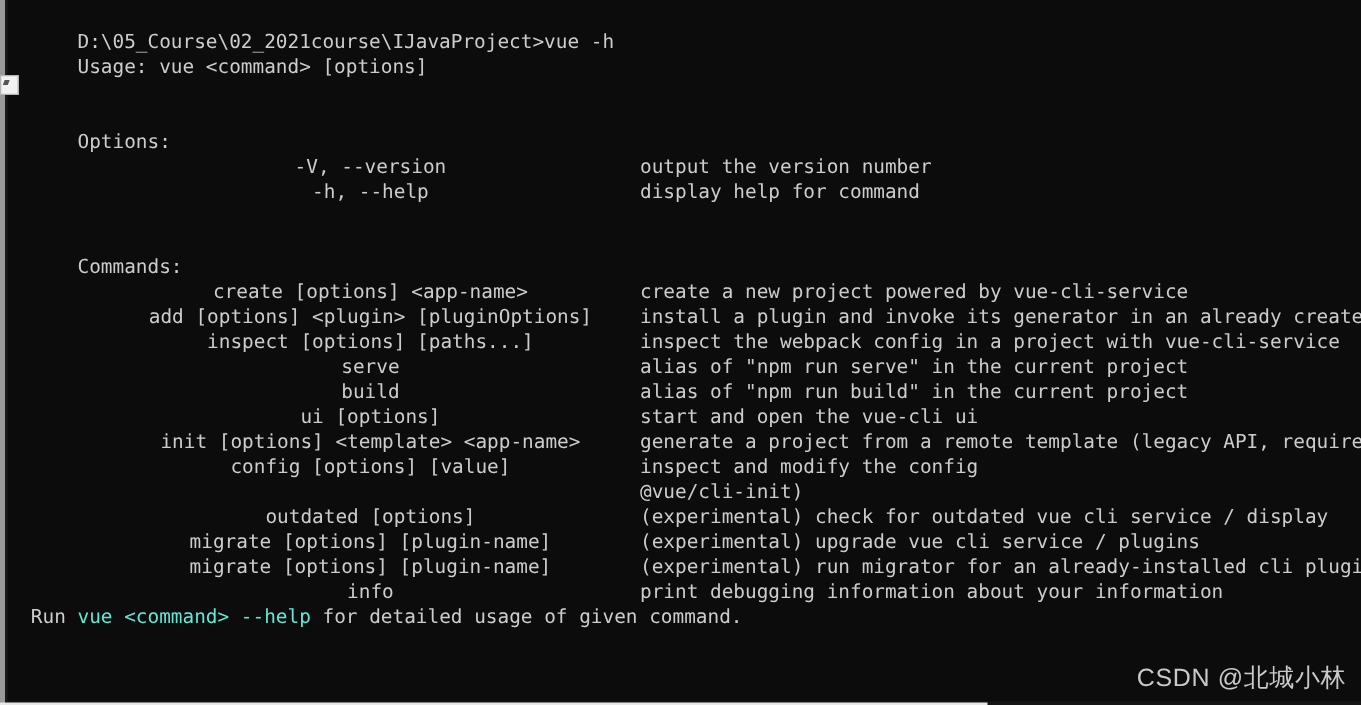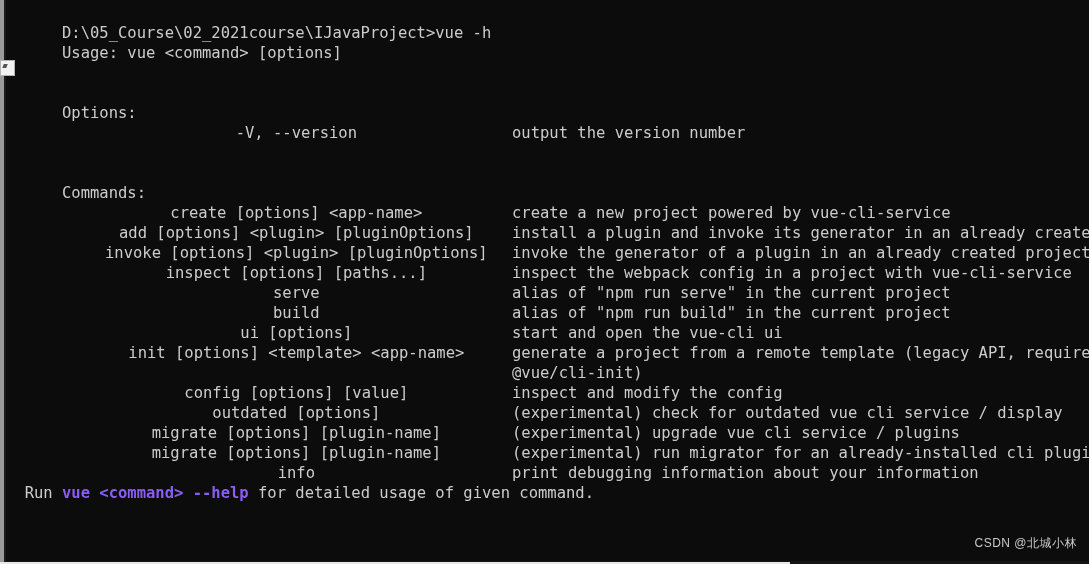--- a/index.html
+++ b/index.html
@@ -83,27 +83,27 @@
     display: inline-block;
     width: 450px;
     white-space: pre;
     overflow: visible;
     text-align: center;
   }
   .col-desc {
     white-space: pre;
     margin-top: 31px;
   }
-  .blue { color: #8b5cf6; font-weight: bold; }
+  .blue { color: #5eead4; }
   .watermark {
     position: absolute;
     right: 12px;
     top: 533px;
     font-family: "Liberation Sans", sans-serif;
-    font-size: 12px;
+    font-size: 20px;
     color: #c9c9c9;
     letter-spacing: 0.5px;
     z-index: 3;
     white-space: pre;
   }
 </style>
 </head>
 <body>
 
 <div id="terminal">
@@ -125,58 +125,58 @@
     <div class="blank"></div>
     <div class="blank"></div>
 
     <div class="line">
       <span>Options:</span>
     </div>
 
     <div class="line">
       <span class="col-cmd">  -V, --version</span><span class="col-desc">output the version number</span>
     </div>
+    <div class="line">
+      <span class="col-cmd">  -h, --help</span><span class="col-desc">display help for command</span>
+    </div>
 
     <div class="blank"></div>
     <div class="blank"></div>
 
     <div class="line">
       <span>Commands:</span>
     </div>
 
     <div class="line">
       <span class="col-cmd">  create [options] &lt;app-name&gt;</span><span class="col-desc">create a new project powered by vue-cli-service</span>
     </div>
     <div class="line">
       <span class="col-cmd">  add [options] &lt;plugin&gt; [pluginOptions]</span><span class="col-desc">install a plugin and invoke its generator in an already created</span>
     </div>
     <div class="line">
-      <span class="col-cmd">  invoke [options] &lt;plugin&gt; [pluginOptions]</span><span class="col-desc">invoke the generator of a plugin in an already created project</span>
-    </div>
-    <div class="line">
       <span class="col-cmd">  inspect [options] [paths...]</span><span class="col-desc">inspect the webpack config in a project with vue-cli-service</span>
     </div>
     <div class="line">
       <span class="col-cmd">  serve</span><span class="col-desc">alias of "npm run serve" in the current project</span>
     </div>
     <div class="line">
       <span class="col-cmd">  build</span><span class="col-desc">alias of "npm run build" in the current project</span>
     </div>
     <div class="line">
       <span class="col-cmd">  ui [options]</span><span class="col-desc">start and open the vue-cli ui</span>
     </div>
     <div class="line">
       <span class="col-cmd">  init [options] &lt;template&gt; &lt;app-name&gt;</span><span class="col-desc">generate a project from a remote template (legacy API, requires</span>
     </div>
     <div class="line">
+      <span class="col-cmd">  config [options] [value]</span><span class="col-desc">inspect and modify the config</span>
+    </div>
+
+    <div class="line">
       <span class="col-cmd"></span><span class="col-desc">@vue/cli-init)</span>
-    </div>
-
-    <div class="line">
-      <span class="col-cmd">  config [options] [value]</span><span class="col-desc">inspect and modify the config</span>
     </div>
     <div class="line">
       <span class="col-cmd">  outdated [options]</span><span class="col-desc">(experimental) check for outdated vue cli service / display</span>
     </div>
     <div class="line">
       <span class="col-cmd">  migrate [options] [plugin-name]</span><span class="col-desc">(experimental) upgrade vue cli service / plugins</span>
     </div>
     <div class="line">
       <span class="col-cmd">  migrate [options] [plugin-name]</span><span class="col-desc">(experimental) run migrator for an already-installed cli plugin</span>
     </div>

